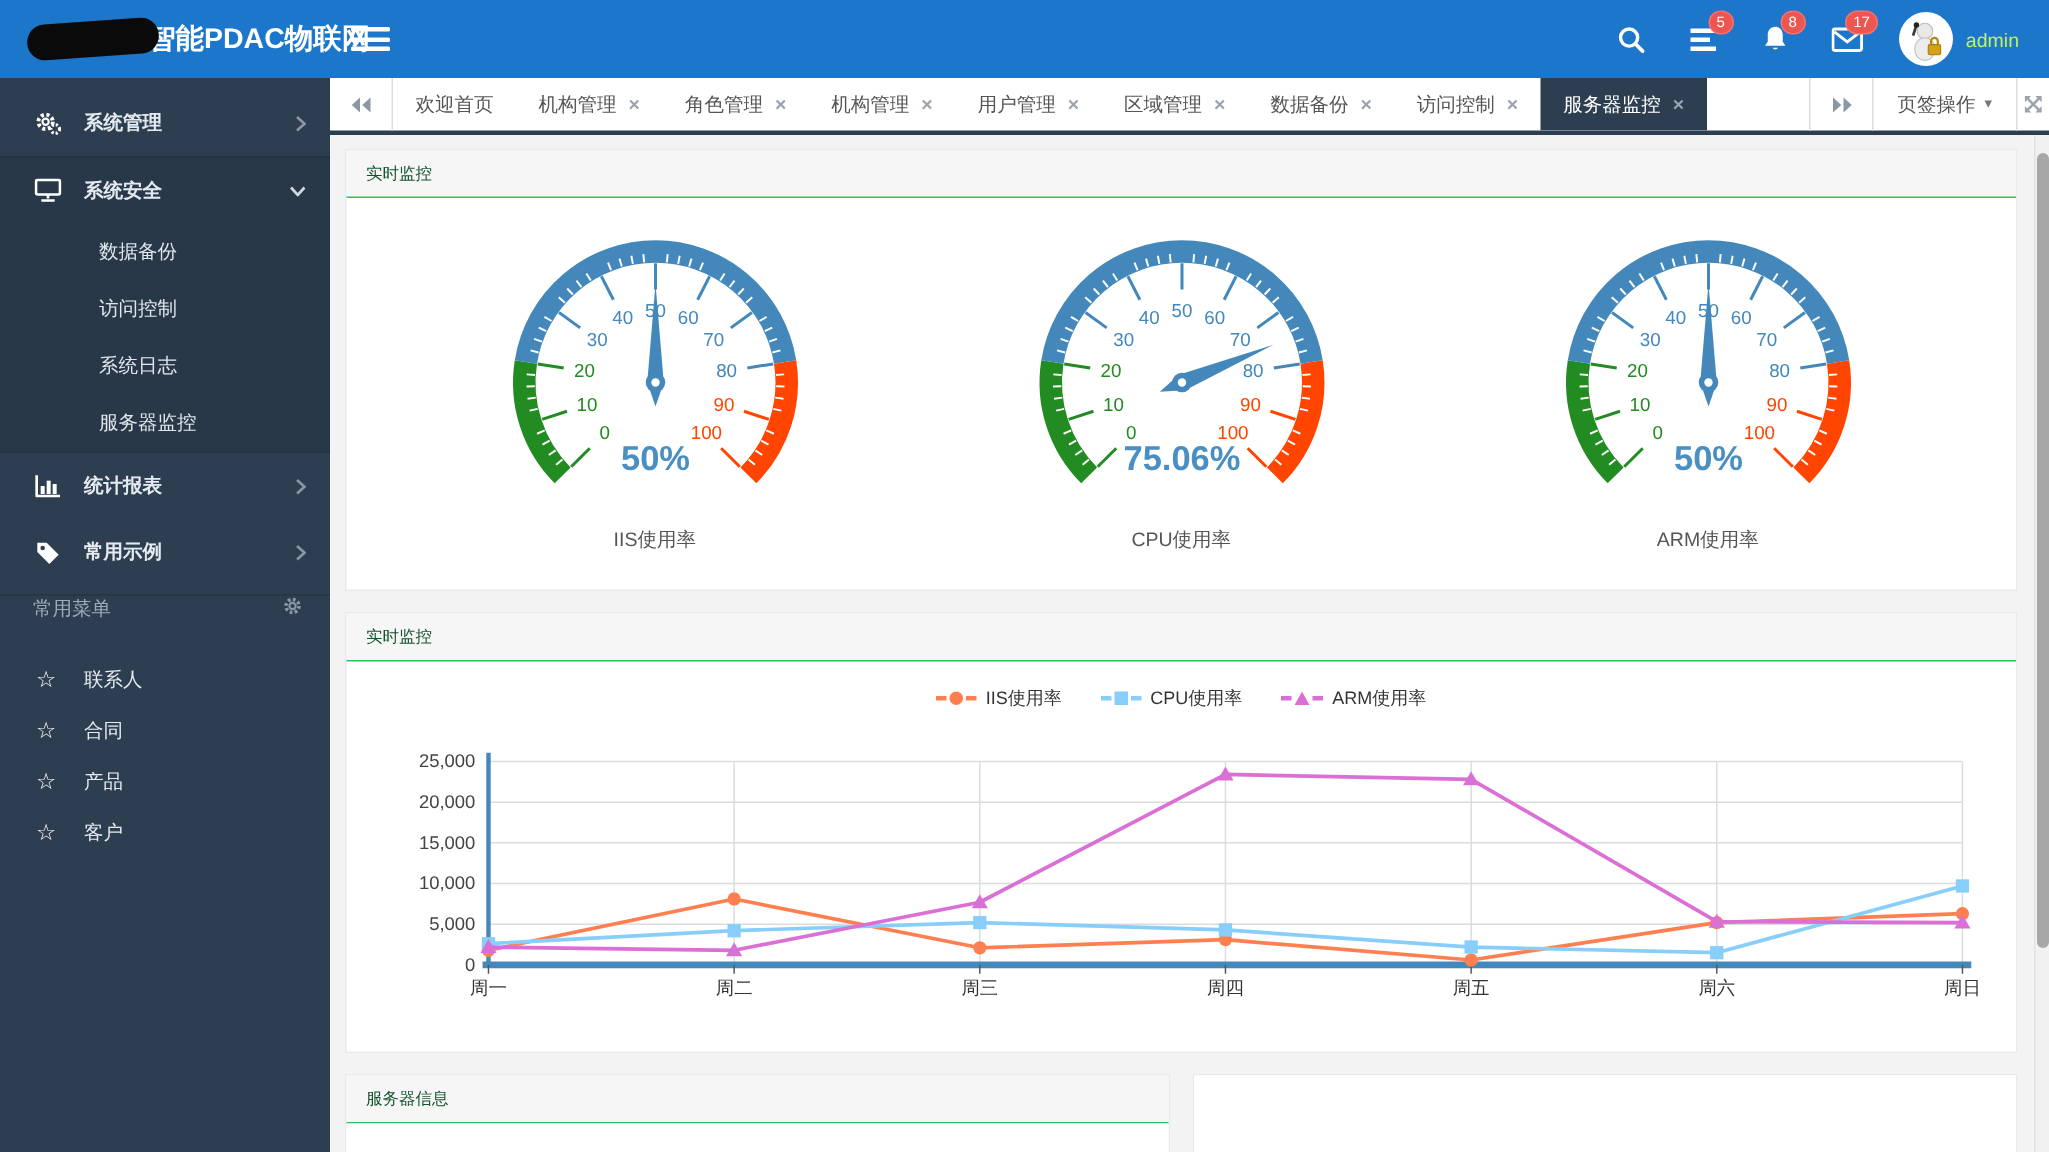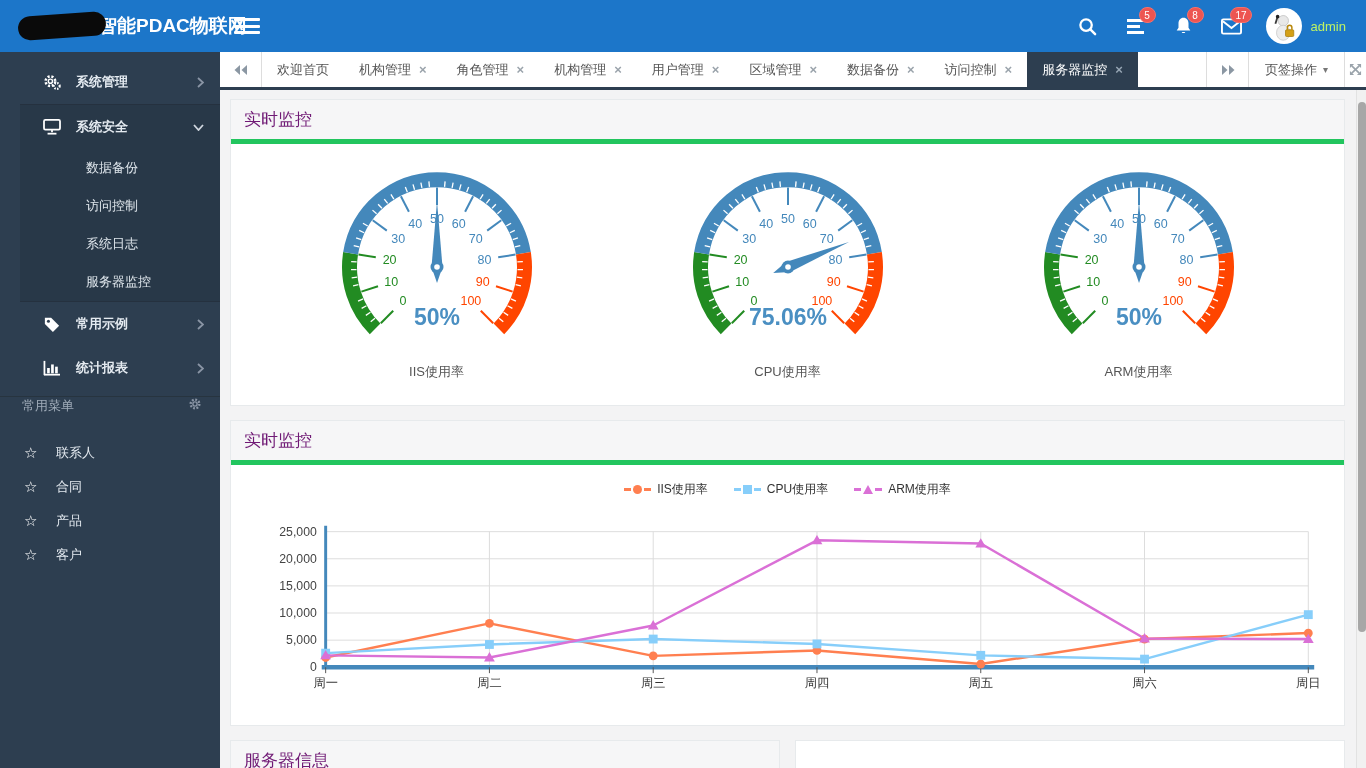--- a/index.html
+++ b/index.html
@@ -30,21 +30,21 @@
   
   .sidebar { position:absolute; top:52px; left:0; width:220px; height:716px;
              background:#2d3e50; color:#dfe6ec; }
   .profile { padding:28px 0 12px 28px; }
   .profile-avatar { width:62px; height:52px; background:#fff; border-radius:9px;
                     display:flex; align-items:center; justify-content:center; }
   .profile-name { margin-top:11px; font-size:13px; font-weight:bold; color:#fff; }
   .profile-status { margin-top:9px; font-size:13px; display:flex; align-items:center; }
   .status-dot { width:10px; height:10px; border-radius:50%; background:#45b6af;
                 margin-right:8px; display:inline-block; }
-  .menu { margin-top:8px;padding-left:20px; }
+  .menu { margin-top:8px; }
   .menu-item { height:44px; display:flex; align-items:center; padding:0 16px 0 22px;
                font-size:13px; font-weight:bold; cursor:pointer; color:#e4eaf0; }
   .menu-item .mi-icon { width:20px; display:flex; justify-content:center; }
   .menu-item .mi-label { margin-left:14px; flex:1; }
   .menu-block.open { background:#283848; border-top:1px solid #25313f;
                      border-bottom:1px solid #25313f; }
   .submenu-item { height:38px; line-height:38px; padding-left:66px; font-size:13px;
                   color:#dfe6ec; cursor:pointer; }
   .side-section { height:40px; display:flex; padding:0 18px 0 22px;
                   font-size:13px; color:#9fabb8; border-top:1px solid #27343f; margin-top:6px; }
@@ -70,22 +70,22 @@
   .tab.active .tab-close { color:#97a6b4; }
   .tab-actions { width:96px; border-left:1px solid #ddd; display:flex; align-items:center;
                  justify-content:center; font-size:13px; color:#555; cursor:pointer; }
   .tab-actions .caret { margin-left:6px; font-size:10px; color:#777; }
   .tab-expand { width:22px; border-left:1px solid #ddd; display:flex; align-items:center;
                 justify-content:center; cursor:pointer; }
 
   .content { position:absolute; top:38px; left:0; right:10px; bottom:0;
              background:#f3f3f4; padding:9px 11px 0 10px; overflow:hidden; }
   .panel { background:#fff; border:1px solid #e7eaec; margin-bottom:14px; }
-  .panel-header { background:#f6f6f7; border-bottom:5px solid #22c55e; padding:8px 13px;
-                  font-size:17px; color:#701a75; }
+  .panel-header { background:#f6f6f7; border-bottom:1px solid #22c55e; padding:8px 13px;
+                  font-size:11px; color:#14532d; }
   .gauges-body { display:flex; justify-content:space-around; padding:18px 30px 24px 30px; }
   .gauge-box { text-align:center; }
   .gauge-title { margin-top:16px; font-size:13px; color:#555; }
   .chart-body { padding:16px 16px 26px 16px; }
   .legend { display:flex; justify-content:center; gap:26px; align-items:center; height:17px; }
   .legend-item { display:flex; align-items:center; gap:6px; cursor:pointer; }
   .lg-mark { display:flex; align-items:center; gap:2px; }
   .lg-dash { width:7px; height:3px; }
   .lg-circle { width:9px; height:9px; border-radius:50%; }
   .lg-square { width:9px; height:9px; }
@@ -208,44 +208,44 @@
         </div>
         <div class="submenu-item">数据备份</div>
         <div class="submenu-item">访问控制</div>
         <div class="submenu-item">系统日志</div>
         <div class="submenu-item">服务器监控</div>
       </div>
       <div class="menu-block">
         <div class="menu-item">
           <span class="mi-icon">
             <svg width="18" height="16" viewBox="0 0 20 18">
-              <path d="M2 2 L9 2 L18 11 L11 18 L2 9 Z" fill="#fff"></path>
-              <circle cx="6" cy="6" r="1.7" fill="#2d3e50"></circle>
-            </svg>
-          </span>
-          <span class="mi-label">常用示例</span>
-          <span>
-            <svg width="7" height="11" viewBox="0 0 7 11">
-              <polyline points="1,1 6,5.5 1,10" fill="none" stroke="#8a95a5" stroke-width="1.8"></polyline>
-            </svg>
-          </span>
-        </div>
-      </div>
-      <div class="menu-block">
-        <div class="menu-item">
-          <span class="mi-icon">
-            <svg width="18" height="16" viewBox="0 0 20 18">
               <line x1="1.5" y1="1" x2="1.5" y2="17" stroke="#fff" stroke-width="2"></line>
               <line x1="1" y1="16.5" x2="19" y2="16.5" stroke="#fff" stroke-width="2"></line>
               <rect x="4.5" y="9" width="3" height="6" fill="#fff"></rect>
               <rect x="9" y="5" width="3" height="10" fill="#fff"></rect>
               <rect x="13.5" y="7.5" width="3" height="7.5" fill="#fff"></rect>
             </svg>
           </span>
           <span class="mi-label">统计报表</span>
+          <span>
+            <svg width="7" height="11" viewBox="0 0 7 11">
+              <polyline points="1,1 6,5.5 1,10" fill="none" stroke="#8a95a5" stroke-width="1.8"></polyline>
+            </svg>
+          </span>
+        </div>
+      </div>
+      <div class="menu-block">
+        <div class="menu-item">
+          <span class="mi-icon">
+            <svg width="18" height="16" viewBox="0 0 20 18">
+              <path d="M2 2 L9 2 L18 11 L11 18 L2 9 Z" fill="#fff"></path>
+              <circle cx="6" cy="6" r="1.7" fill="#2d3e50"></circle>
+            </svg>
+          </span>
+          <span class="mi-label">常用示例</span>
           <span>
             <svg width="7" height="11" viewBox="0 0 7 11">
               <polyline points="1,1 6,5.5 1,10" fill="none" stroke="#8a95a5" stroke-width="1.8"></polyline>
             </svg>
           </span>
         </div>
       </div>
     </div>
   <div class="side-section">
     <span class="sec-label">常用菜单</span>

